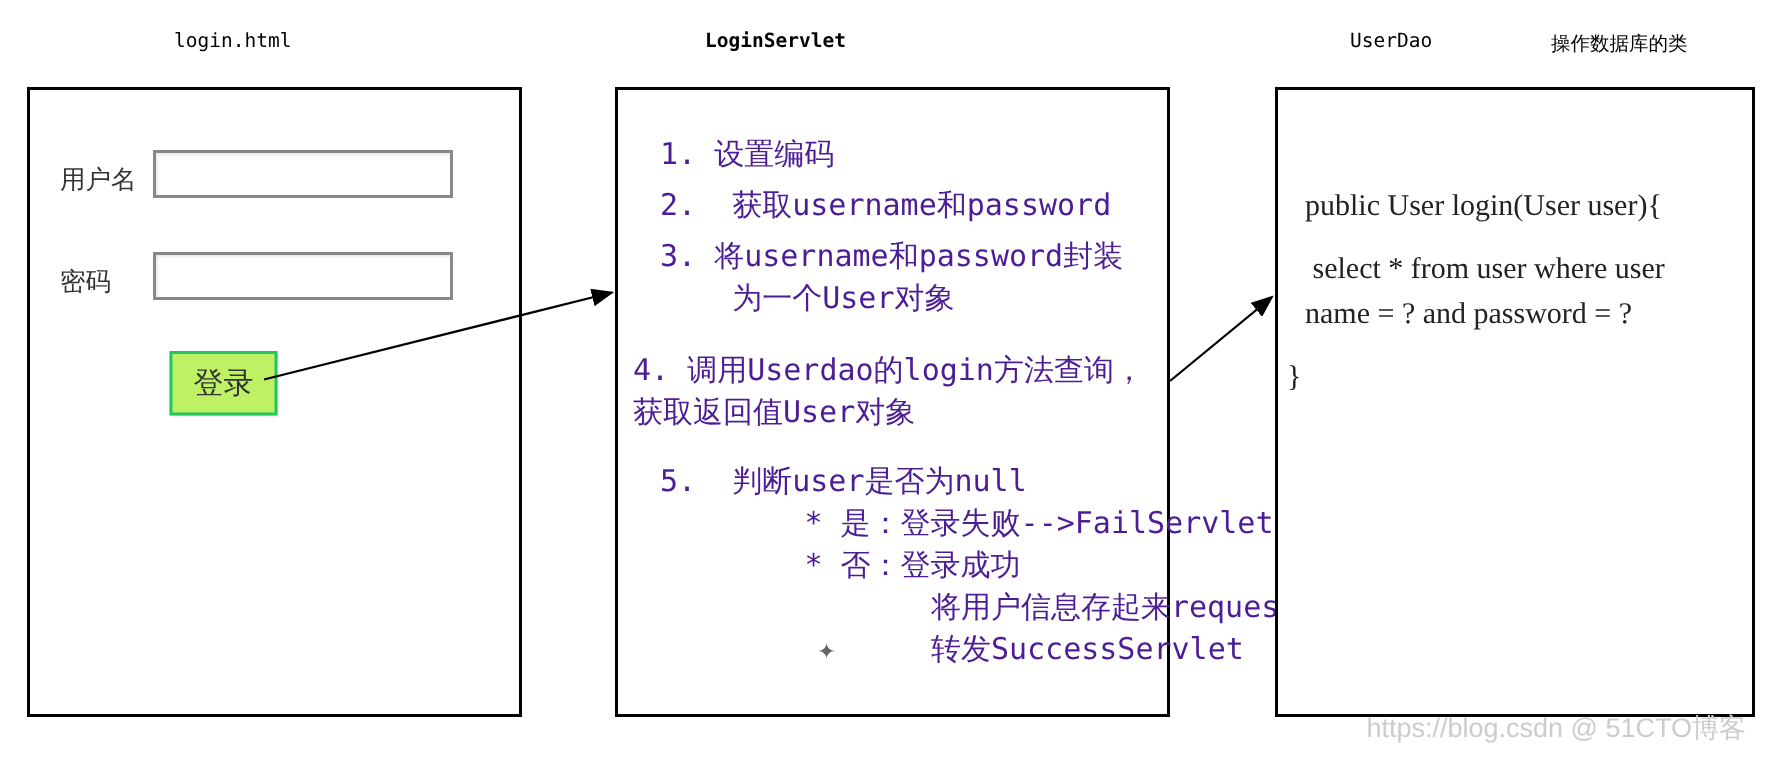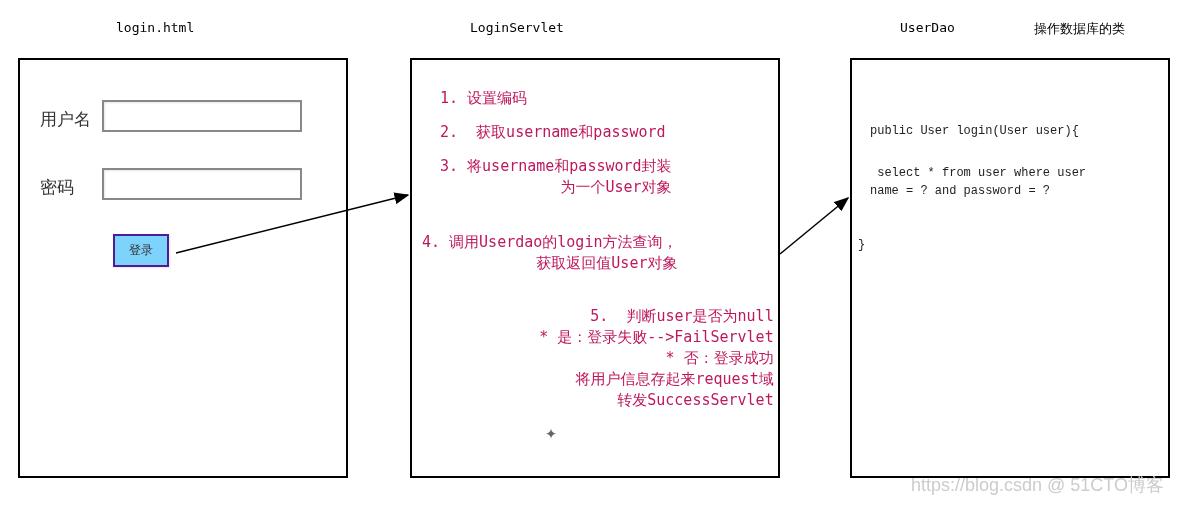--- a/index.html
+++ b/index.html
@@ -28,40 +28,39 @@
     }
     .input-box {
       position: absolute;
       border: 2px solid #888;
       background: #fff;
       height: 32px;
       box-shadow: inset 1px 1px 2px rgba(0,0,0,0.1);
     }
     .button {
       position: absolute;
-      border: 2px solid #4c1d95;
-      background: #7dd3fc;
-      font-size: 12px;
+      border: 2px solid #22c55e;
+      background: #bef264;
+      font-size: 20px;
       color: #333;
       text-align: center;
       padding: 6px 14px;
       box-shadow: 1px 1px 2px rgba(0,0,0,0.1);
     }
     .step-text {
       position: absolute;
-      font-size: 15px;
-      color: #be185d;
+      font-size: 20px;
+      color: #4c1d95;
       line-height: 1.4;
       white-space: pre;
-      text-align: right;
     }
     .code-text {
       position: absolute;
-      font-size: 12px;
-      font-family: Liberation Mono, monospace;
+      font-size: 20px;
+      font-family: Liberation Serif, serif;
       color: #222;
       line-height: 1.5;
       white-space: pre;
     }
     svg.arrows {
       position: absolute;
       top: 0; left: 0;
       width: 1184px;
       height: 505px;
       pointer-events: none;
@@ -77,21 +76,21 @@
       bottom: 8px;
       font-size: 18px;
       color: #ccc;
       font-family: sans-serif;
     }
   </style>
 </head>
 <body>
 
 <div class="title" style="left:116px; top:20px;">login.html</div>
-<div class="title" style="left:470px; top:20px;">LoginServlet</div>
+<div class="title" style="left:470px; top:20px;font-weight:bold;">LoginServlet</div>
 <div class="title" style="left:900px; top:20px;">UserDao</div>
 <div class="title" style="left:1034px; top:20px;">操作数据库的类</div>
 
 <div class="box" style="left:18px; top:58px; width:330px; height:420px;"></div>
 <div class="label" style="left:40px; top:108px;">用户名</div>
 <div class="input-box" style="left:102px; top:100px; width:200px;"></div>
 <div class="label" style="left:40px; top:176px;font-family:Liberation Mono, monospace;">密码</div>
 <div class="input-box" style="left:102px; top:168px; width:200px;"></div>
 <div class="button" style="left:113px; top:234px;">登录</div>
 

